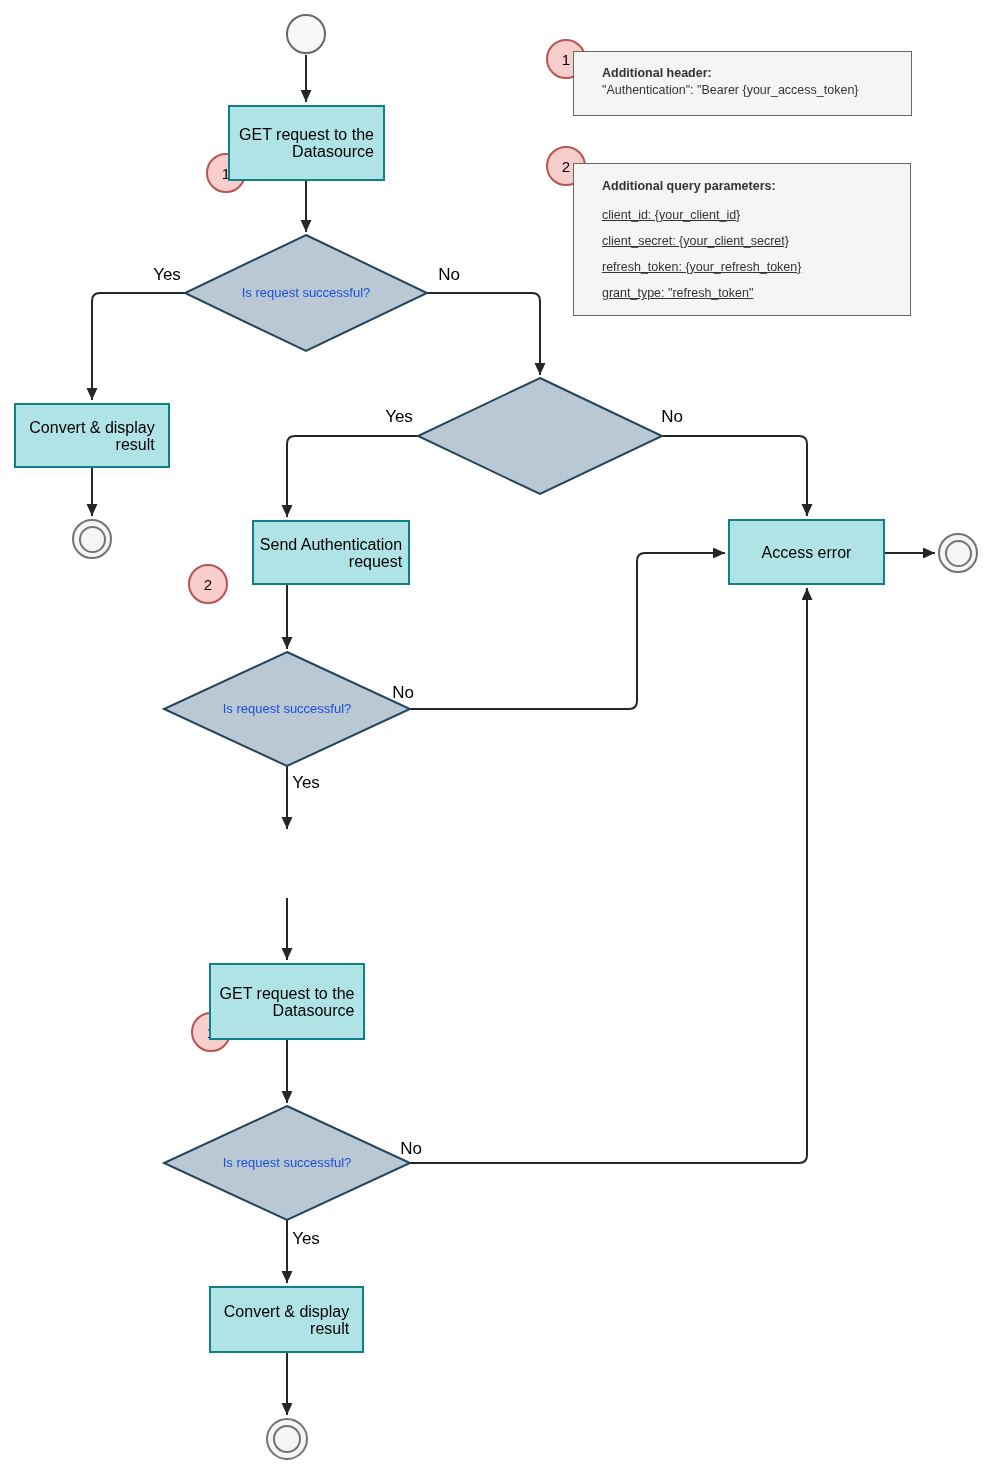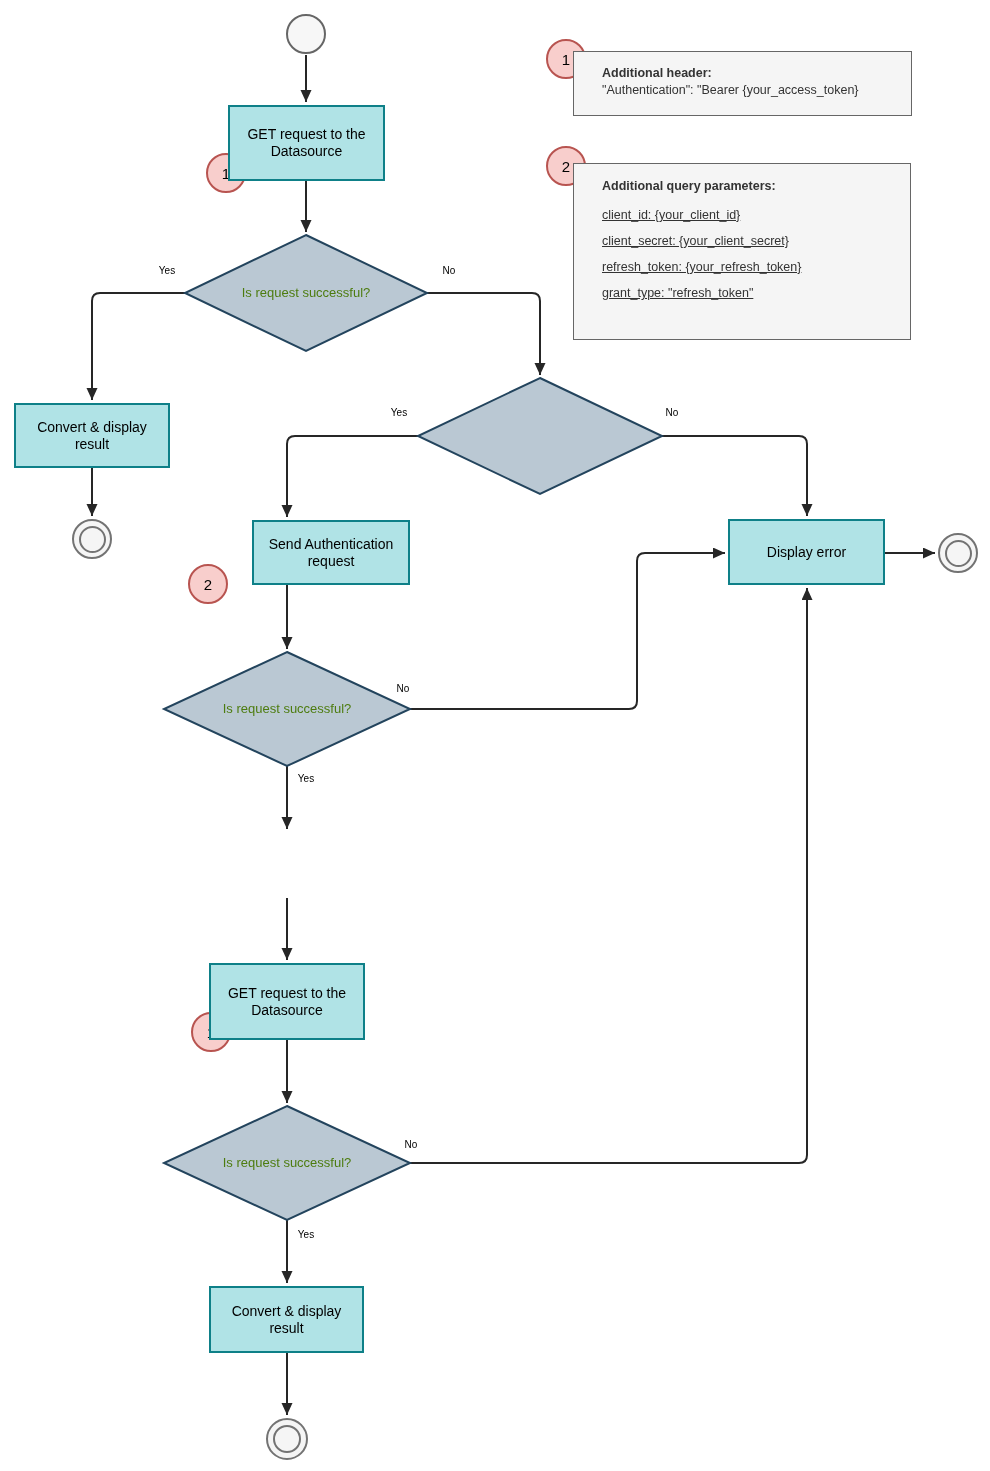--- a/index.html
+++ b/index.html
@@ -4,32 +4,32 @@
 <style>
   * { margin:0; padding:0; box-sizing:border-box; }
   body { background:#fff; font-family:"Liberation Sans","DejaVu Sans",sans-serif; }
   #canvas { position:relative; width:990px; height:1471px; background:#ffffff; overflow:hidden; }
   #wires { position:absolute; left:0; top:0; z-index:0; }
 
   .proc {
     position:absolute; z-index:2;
     background:#b0e3e6; border:2px solid #0e8088;
     display:flex; align-items:center; justify-content:center;
-    text-align:center; font-size:14px; line-height:17px; color:#000;
+    text-align:right; font-size:16px; line-height:17px; color:#000;
     white-space:pre-line;
   }
   .dtext {
     position:absolute; z-index:3;
     display:flex; align-items:center; justify-content:center;
-    text-align:center; font-size:13px; line-height:18px; color:#4d7c0f;
+    text-align:center; font-size:13px; line-height:18px; color:#1d4ed8;
     white-space:pre-line; pointer-events:none;
   }
   .elabel {
     position:absolute; z-index:3; width:40px; height:16px;
-    text-align:center; font-size:10px; color:#000;
+    text-align:center; font-size:17px; color:#000;
   }
   .badge {
     position:absolute; z-index:1; width:40px; height:40px;
     background:#f8cecc; border:2px solid #b85450; border-radius:50%;
     display:flex; align-items:center; justify-content:center;
     font-size:15px; color:#000;
   }
   .note {
     position:absolute; z-index:2;
     background:#f5f5f5; border:1.5px solid #666666;
@@ -107,21 +107,21 @@
   <div class="circle-end" style="left:266px; top:1418px; width:42px; height:42px;">
     <div class="inner" style="width:28px; height:28px;"></div>
   </div>
 
   <div class="proc" style="left:228px; top:105px; width:157px; height:76px;">GET request to the
 Datasource</div>
   <div class="proc" style="left:14px; top:403px; width:156px; height:65px;">Convert &amp; display
 result</div>
   <div class="proc" style="left:208px; top:520px; width:158px; height:65px;margin-left:44px;">Send Authentication
 request</div>
-  <div class="proc" style="left:728px; top:519px; width:157px; height:66px;">Display error</div>
+  <div class="proc" style="left:728px; top:519px; width:157px; height:66px;">Access error</div>
   <div class="proc" style="left:209px; top:963px; width:156px; height:77px;">GET request to the
 Datasource</div>
   <div class="proc" style="left:209px; top:1286px; width:155px; height:67px;">Convert &amp; display
 result</div>
 
   <div class="dtext" style="left:196px; top:265px; width:220px; height:56px;">Is request successful?</div>
   <div class="dtext" style="left:177px; top:681px; width:220px; height:56px;">Is request successful?</div>
   <div class="dtext" style="left:177px; top:1135px; width:220px; height:56px;">Is request successful?</div>
 
   <div class="elabel" style="left:147px; top:265px;">Yes</div>
@@ -130,21 +130,21 @@
   <div class="elabel" style="left:652px; top:407px;">No</div>
   <div class="elabel" style="left:383px; top:683px;">No</div>
   <div class="elabel" style="left:286px; top:773px;">Yes</div>
   <div class="elabel" style="left:391px; top:1139px;">No</div>
   <div class="elabel" style="left:286px; top:1229px;">Yes</div>
 
   <div class="note" style="left:573px; top:51px; width:339px; height:65px;">
     <div class="ntitle">Additional header:</div>
     <div class="nline">"Authentication": "Bearer {your_access_token}</div>
   </div>
-  <div class="note note2" style="left:573px; top:163px; width:338px; height:177px;">
+  <div class="note note2" style="left:573px; top:163px; width:338px; height:153px;">
     <div class="ntitle">Additional query parameters:</div>
     <div class="nline">client_id: {your_client_id}</div>
     <div class="nline">client_secret: {your_client_secret}</div>
     <div class="nline">refresh_token: {your_refresh_token}</div>
     <div class="nline">grant_type: "refresh_token"</div>
   </div>
 
 </div>
 
 </body></html>

